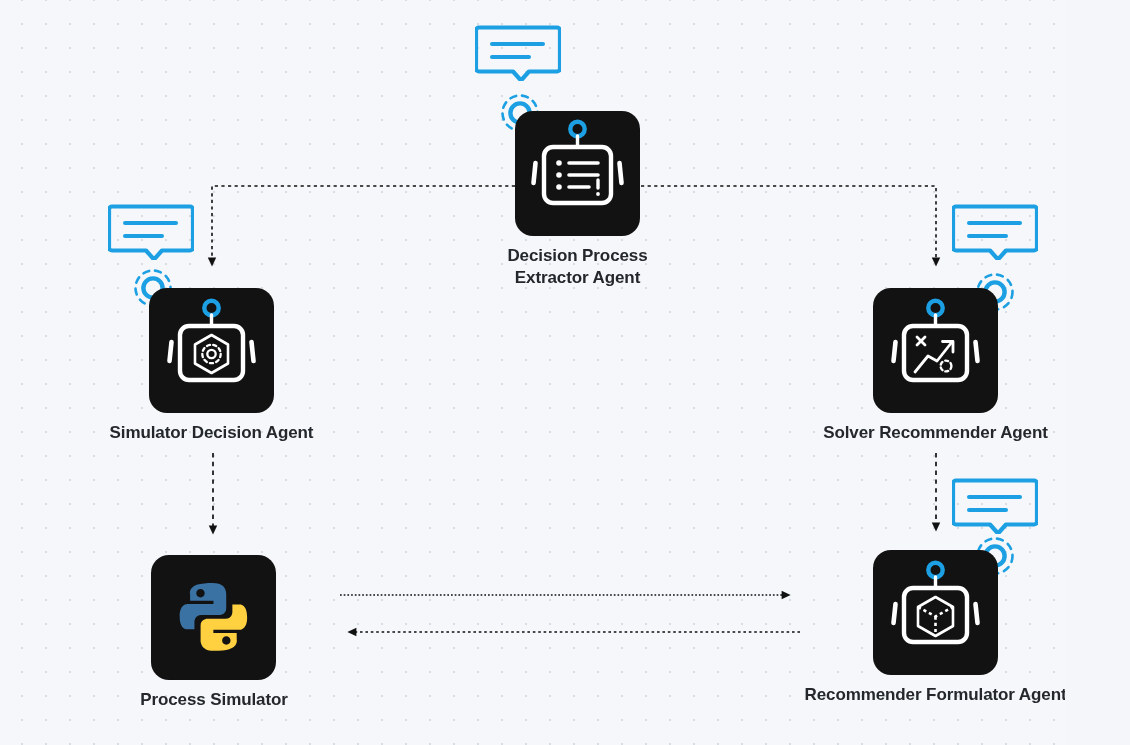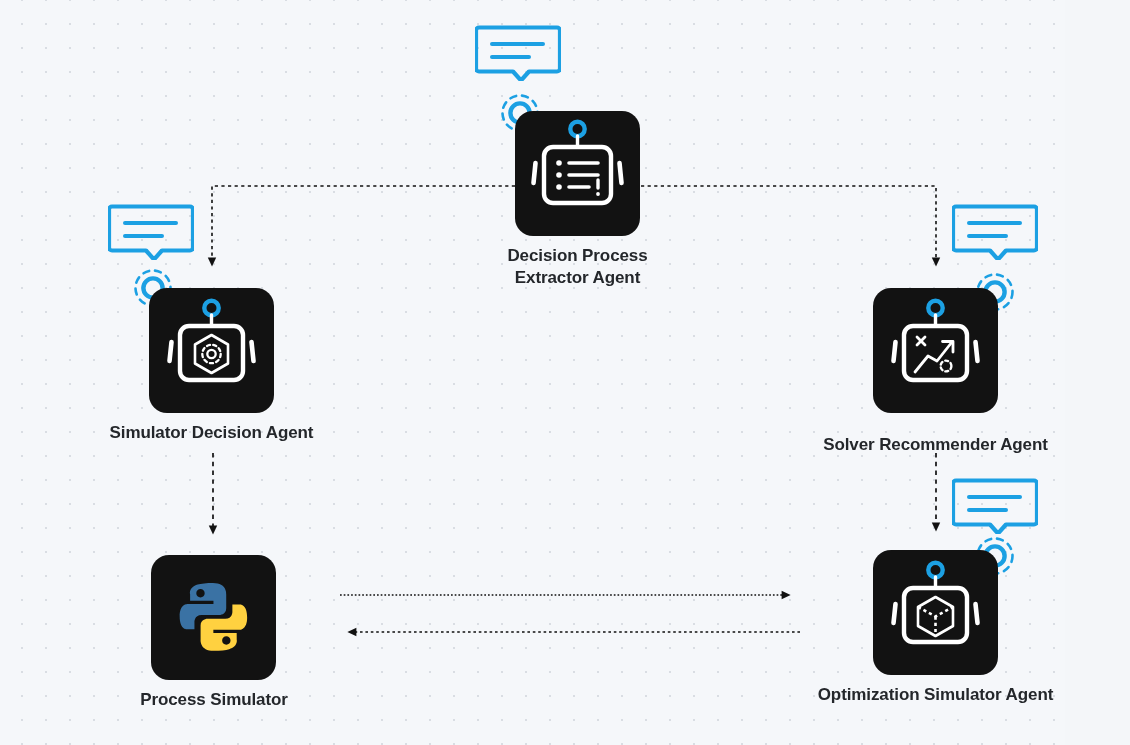--- a/index.html
+++ b/index.html
@@ -188,21 +188,21 @@
         <g stroke="#ffffff" stroke-width="2.8" fill="none" stroke-linecap="round">
           <line x1="44" y1="49" x2="52" y2="57"></line>
           <line x1="52" y1="49" x2="44" y2="57"></line>
           <path d="M42,84 L55,68 L64,73 L79,54" stroke-linejoin="round"></path>
           <path d="M69.5,53.5 L80,53.5 L80,64" stroke-linejoin="round"></path>
           <circle cx="73" cy="78" r="5.4" stroke-width="2.4" stroke-dasharray="3.0 3.0"></circle>
         </g>
       </svg>
     </div>
 
-    <div class="label" style="left:-64px; top:134px; width:253px;margin-top:12px;">Solver Recommender Agent</div>
+    <div class="label" style="left:-64px; top:134px; width:253px;">Solver Recommender Agent</div>
   </div>
 
   <div class="node" style="left:151px; top:555px;">
     <div class="tile" style="left:0; top:0; width:125px; height:125px;">
       <svg width="125" height="125" viewBox="0 0 125 125">
         <g transform="translate(29,28) scale(0.545)">
           <path fill="#3a72a4" d="M60.5,0 C49.1,0.1 38.2,1 32.4,2.9 C15.4,8.4 18.5,20.2 18.5,20.2 L18.6,32.5 L61.4,32.5 L61.4,38.5 L14.9,38.5 C14.9,38.5 -0.6,36.8 -0.6,61.3 C-0.6,85.8 12.9,84.9 12.9,84.9 L26.5,84.9 L26.5,72.1 C26.5,72.1 25.8,58.6 39.5,58.6 L71.9,58.6 C71.9,58.6 84.8,58.8 84.8,46.2 L84.8,20.5 C84.8,20.5 86.7,0 60.5,0 Z M37.6,11.2 C41.9,11.2 45.3,14.6 45.3,18.9 C45.3,23.2 41.9,26.6 37.6,26.6 C33.3,26.6 29.9,23.2 29.9,18.9 C29.9,14.6 33.3,11.2 37.6,11.2 Z"></path>
           <path fill="#ffd140" d="M62.1,124.4 C73.5,124.3 84.4,123.4 90.2,121.5 C107.2,116 104.1,104.2 104.1,104.2 L104,91.9 L61.2,91.9 L61.2,85.9 L107.7,85.9 C107.7,85.9 123.2,87.6 123.2,63.1 C123.2,38.6 109.7,39.5 109.7,39.5 L96.1,39.5 L96.1,52.3 C96.1,52.3 96.8,65.8 83.1,65.8 L50.7,65.8 C50.7,65.8 37.8,65.6 37.8,78.2 L37.8,103.9 C37.8,103.9 35.9,124.4 62.1,124.4 Z M85,113.2 C80.7,113.2 77.3,109.8 77.3,105.5 C77.3,101.2 80.7,97.8 85,97.8 C89.3,97.8 92.7,101.2 92.7,105.5 C92.7,109.8 89.3,113.2 85,113.2 Z"></path>
         </g>
       </svg>
@@ -235,16 +235,16 @@
         <path d="M22.5,54 L20.5,73" stroke="#ffffff" stroke-width="4.6" stroke-linecap="round"></path>
         <path d="M102.5,54 L104.5,73" stroke="#ffffff" stroke-width="4.6" stroke-linecap="round"></path>
         <g stroke="#ffffff" stroke-width="2.6" fill="none" stroke-linejoin="round">
           <path d="M62.5,47 L80,57 L80,76 L62.5,86 L45,76 L45,57 Z"></path>
           <path d="M45,57 L62.5,66.5 L80,57" stroke-dasharray="3.2 3.0"></path>
           <path d="M62.5,66.5 L62.5,86" stroke-dasharray="3.2 3.0"></path>
         </g>
       </svg>
     </div>
 
-    <div class="label" style="left:-76px; top:134px; width:277px;">Optimization Simulator Agent</div>
+    <div class="label" style="left:-76px; top:134px; width:277px;">Recommender Formulator Agent</div>
   </div>
 
 </div>
 
 </body></html>

